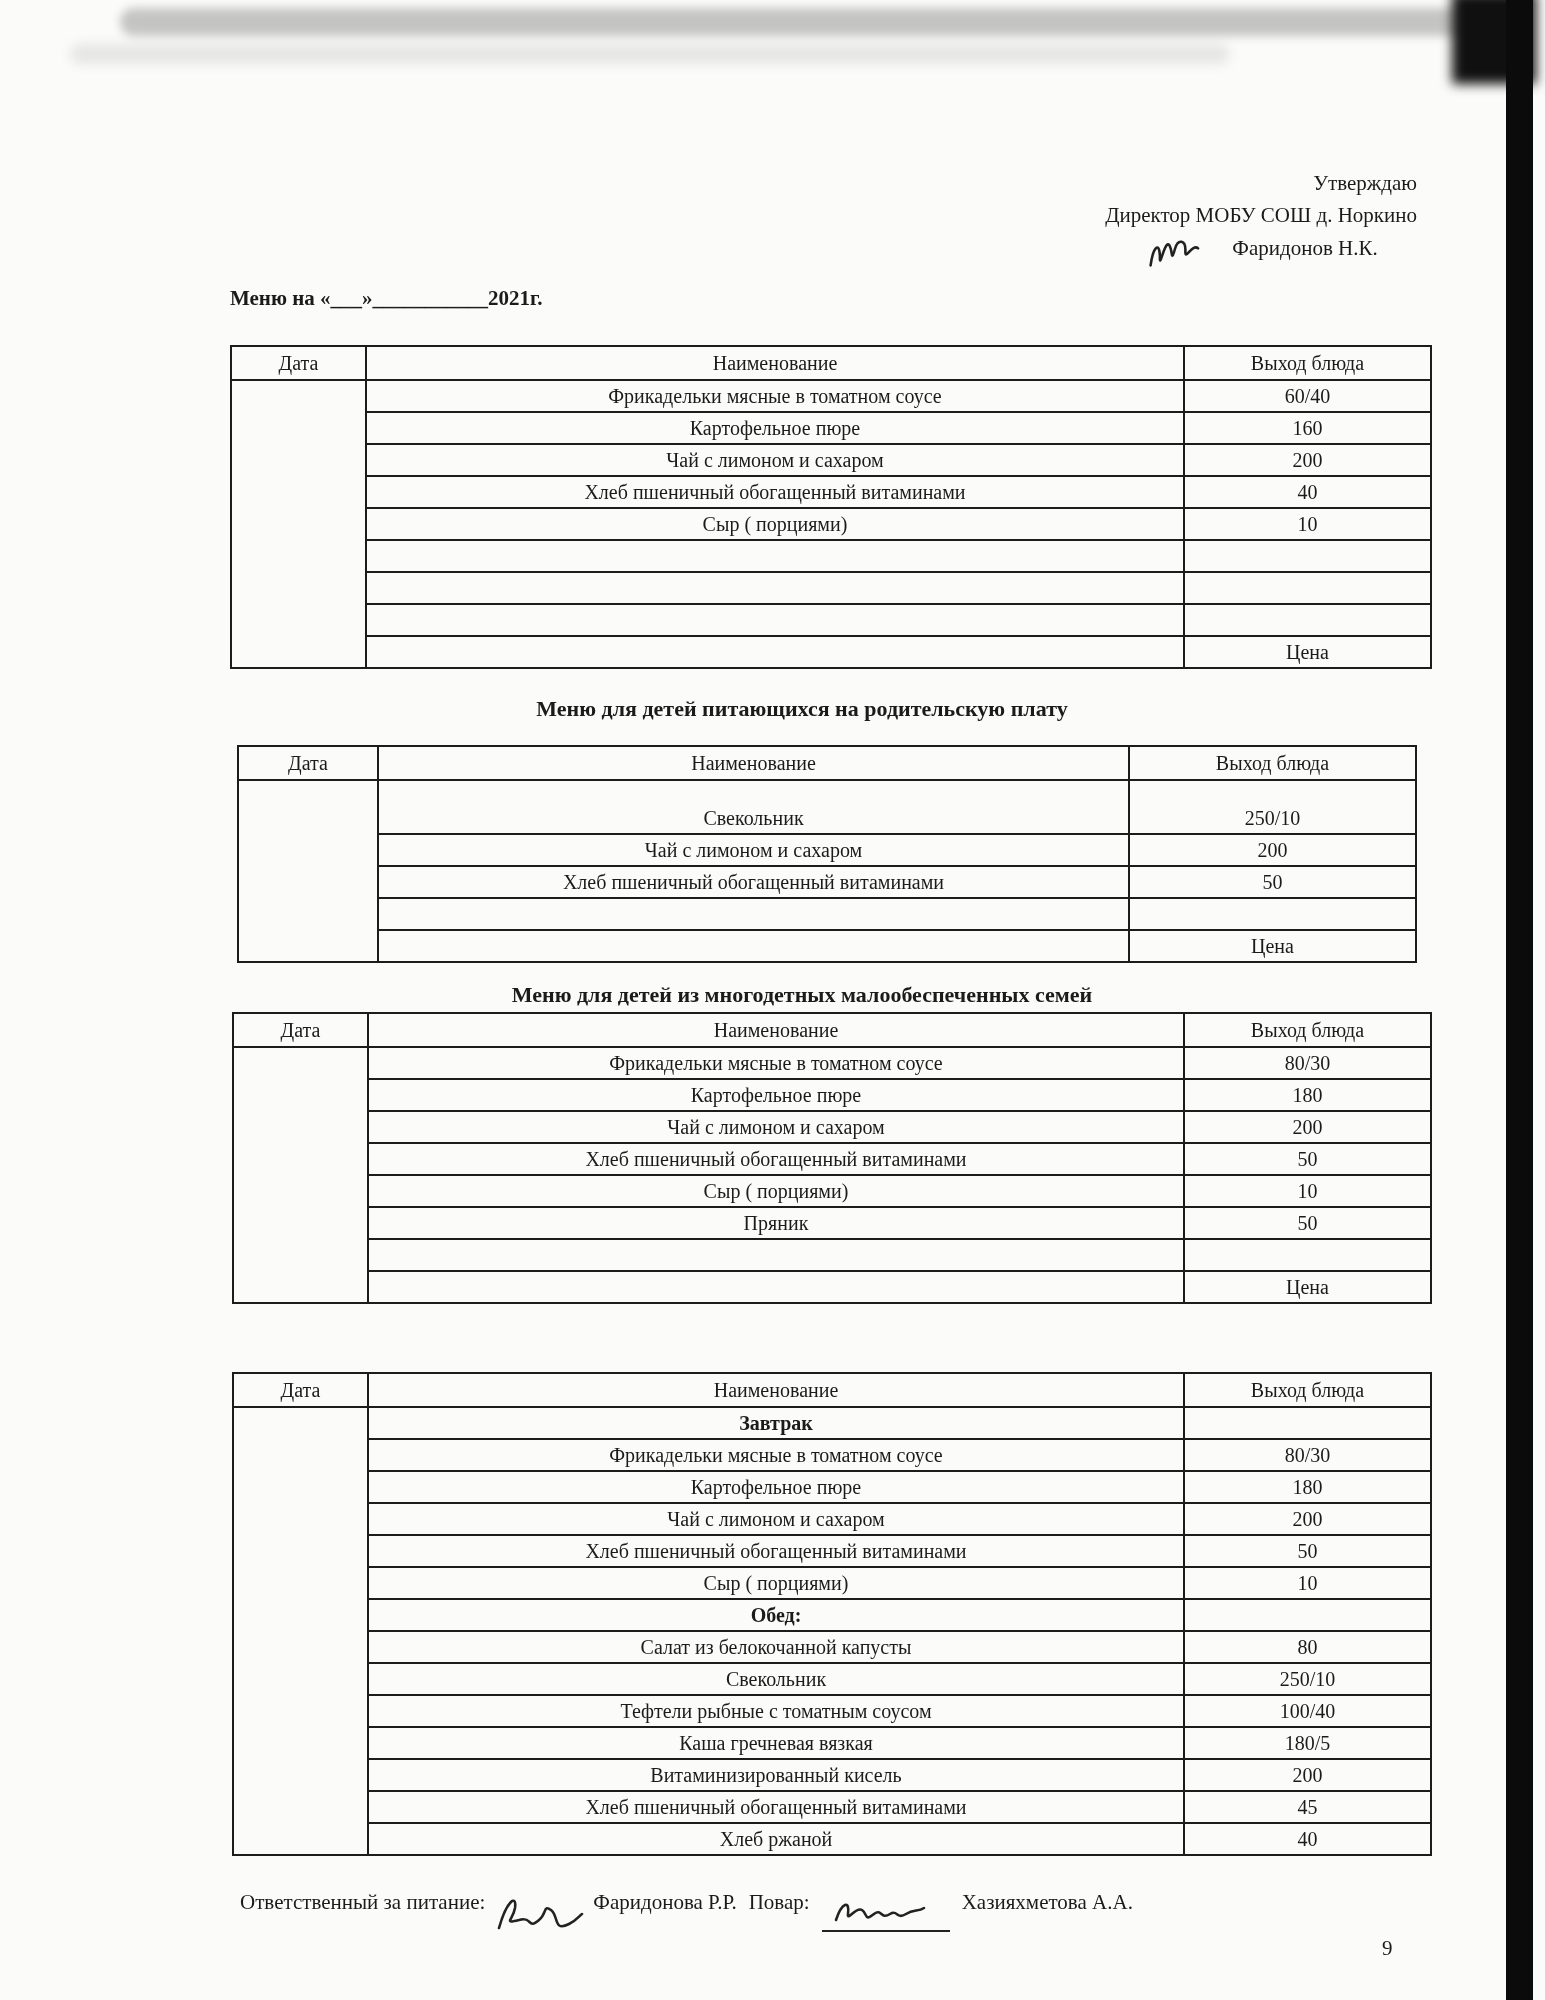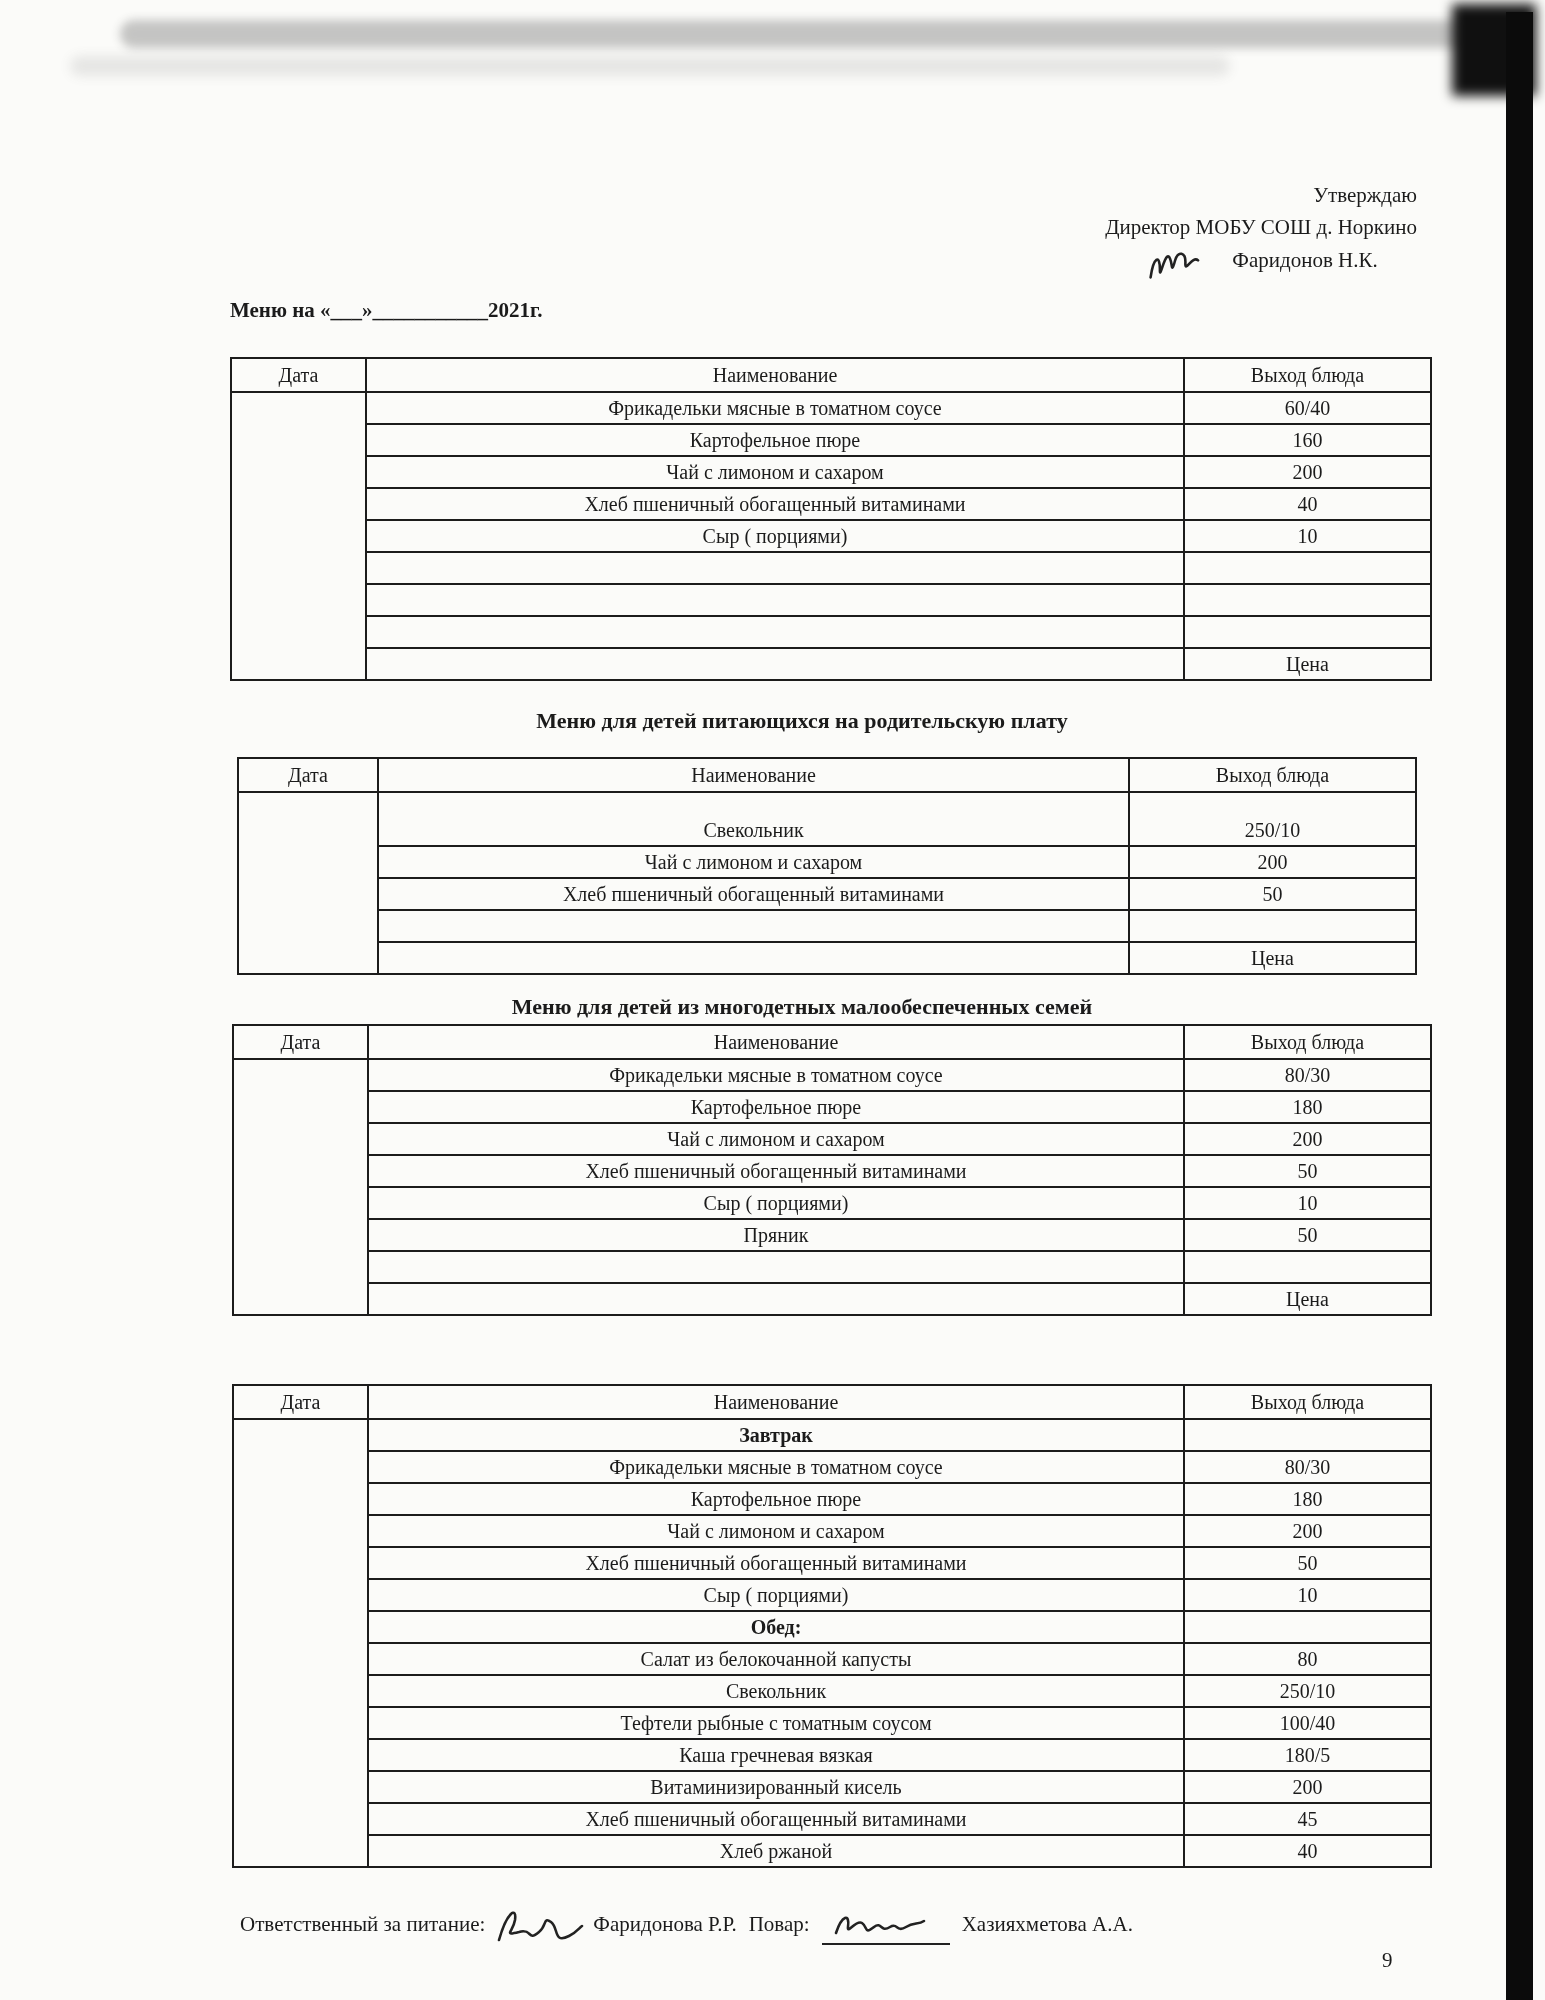--- a/index.html
+++ b/index.html
@@ -2,21 +2,21 @@
 <html><head>
 <meta charset="utf-8">
 <style>
   html,body{margin:0;padding:0;}
   body{
     width:1545px;height:2000px;position:relative;
     background:#fbfbf9;color:#1b1b1b;
     font-family:"Liberation Serif","DejaVu Serif",serif;
     overflow:hidden;
   }
-  .abs{position:absolute;margin-top:12px;}
+  .abs{position:absolute;}
   
   .scan-bar-right{left:1506px;top:0;width:27px;height:2000px;background:#0b0b0b;}
   .scan-blotch-tr{left:1452px;top:-8px;width:84px;height:92px;background:#101010;filter:blur(6px);}
   .smudge-1{left:120px;top:8px;width:1370px;height:28px;background:#3a3a3a;opacity:.28;filter:blur(5px);border-radius:14px;}
   .smudge-2{left:70px;top:44px;width:1160px;height:20px;background:#5a5a5a;opacity:.13;filter:blur(6px);border-radius:12px;}
   
   .approval{top:168px;right:128px;text-align:right;font-size:21px;line-height:1.5;}
   .approval .sig-row{display:flex;justify-content:center;align-items:center;gap:30px;}
   .approval svg{transform:rotate(-6deg) translateY(4px);}
   
@@ -39,21 +39,21 @@
   .t1 table{width:1202px;}
   .t2{left:237px;top:745px;}
   .t2 table{width:1180px;}
   .t3{left:232px;top:1012px;}
   .t3 table{width:1200px;}
   .t4{left:232px;top:1372px;}
   .t4 table{width:1200px;}
   col.c-date{width:135px;} col.c-out{width:247px;}
   .t2 col.c-date{width:140px;} .t2 col.c-out{width:287px;}
   
-  .footer-line{left:240px;top:1890px;display:flex;align-items:center;gap:12px;font-size:21px;white-space:nowrap;}
+  .footer-line{left:240px;top:1890px;display:flex;align-items:flex-start;gap:12px;font-size:21px;white-space:nowrap;}
   .sig-underline{display:inline-block;width:128px;border-bottom:2px solid #222;position:relative;height:40px;}
   .sig-underline svg{position:absolute;left:8px;bottom:2px;}
   .page-number{left:1382px;top:1936px;font-size:21px;}
   svg.sig path{fill:none;stroke:#222;stroke-width:2.6;stroke-linecap:round;}
 </style>
 </head>
 <body>
 
 <div class="abs smudge-1"></div>
 <div class="abs smudge-2"></div>

